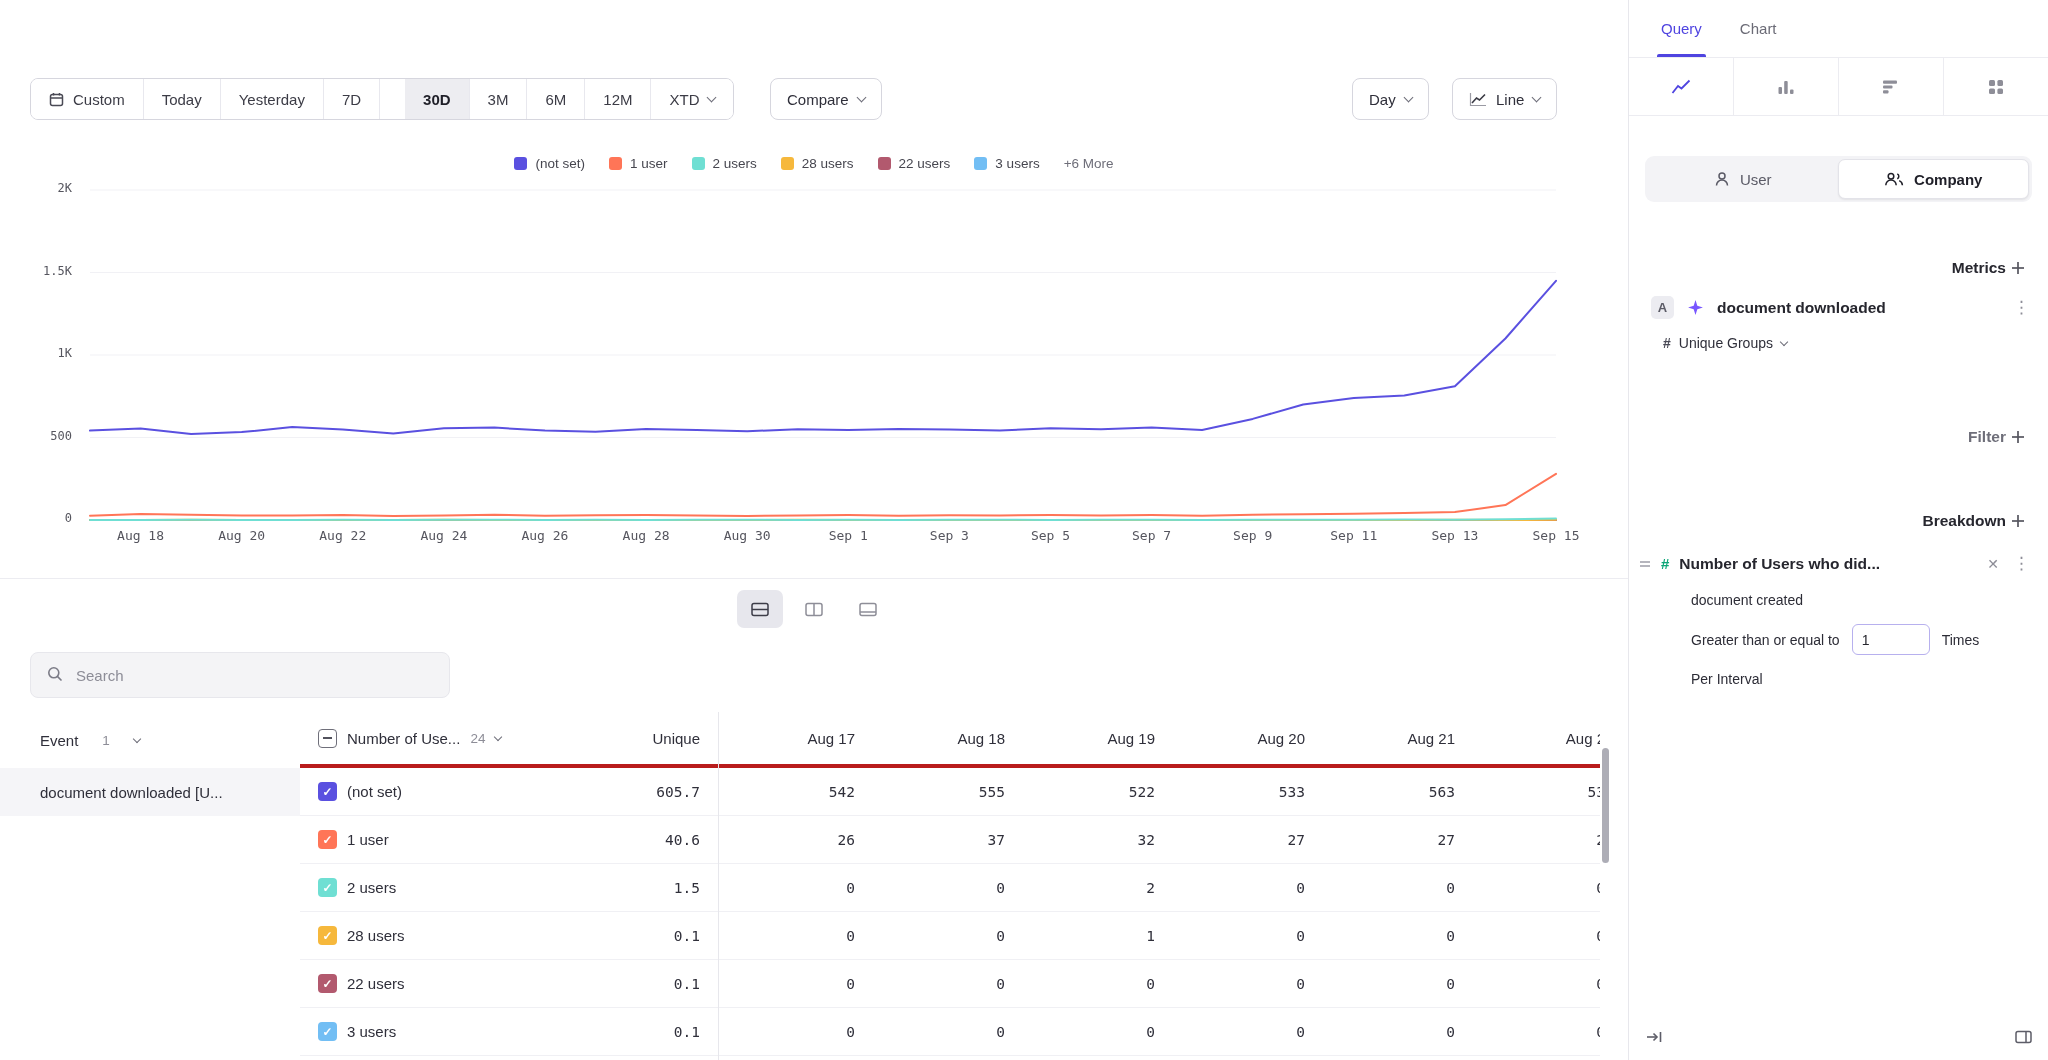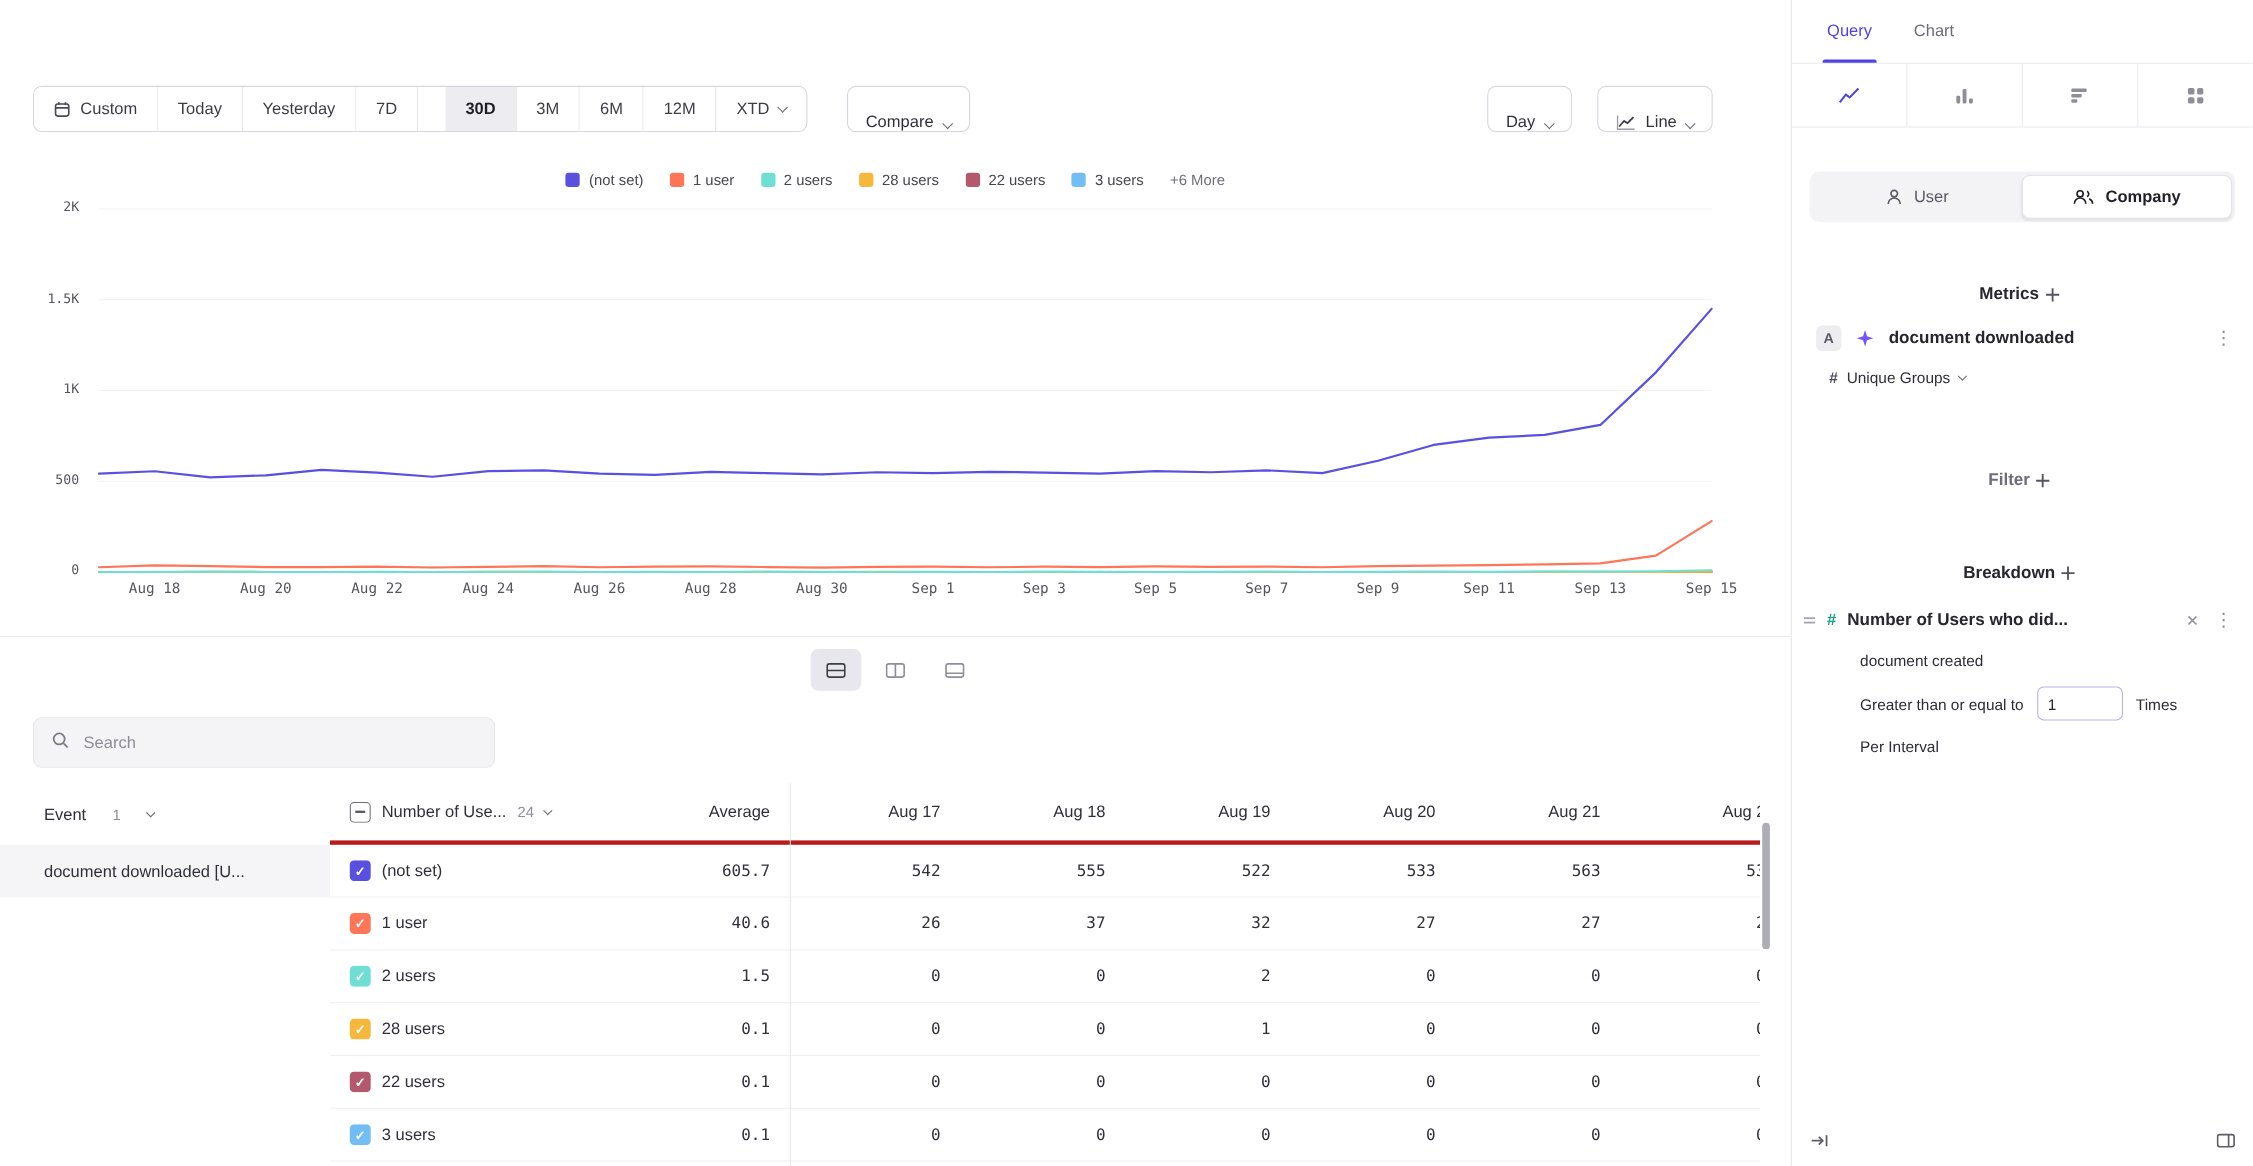--- a/index.html
+++ b/index.html
@@ -11,21 +11,21 @@
   .main { position:absolute; left:0; top:0; width:1628px; height:1060px; }
 
   
   .range-group { position:absolute; left:30px; top:78px; height:42px; display:flex;
                  border:1px solid #d6d6de; border-radius:8px; overflow:hidden; background:#fff; }
   .range-btn { display:flex; align-items:center; gap:9px; padding:0 18px; font-size:15px;
                color:#3c3c46; border-right:1px solid #e8e8ee; background:#fff; }
   .range-btn:last-child { border-right:none; }
   .range-btn.selected { font-weight:bold; color:#1f1f28; background:#ededf1;margin-left:25px; }
   .cal-icon svg, .icons svg { display:block; }
-  .pill-btn { display:flex; align-items:flex-end; gap:9px; height:42px; padding:0 16px;
+  .pill-btn { display:flex; align-items:center; gap:9px; height:42px; padding:0 16px;
               border:1px solid #d6d6de; border-radius:8px; font-size:15px; color:#2f2f3a;
               position:absolute; top:78px; background:#fff; }
   .compare { left:770px; }
   .day { left:1352px; }
   .linebtn { left:1452px; }
   .chev { display:inline-block; width:7px; height:7px; border-right:1.6px solid #6d6d78;
           border-bottom:1.6px solid #6d6d78; transform:rotate(45deg); margin-bottom:3px; }
   .chev.sm { width:6px; height:6px; }
 
   
@@ -96,21 +96,21 @@
               border-right:1px solid #ececf1; color:#8e8e98; }
   .icon-tab:last-child { border-right:none; }
   .icon-tab.selected { color:#4f44e0; }
 
   .seg { margin:40px 16px 0; height:46px; background:#f3f3f6; border-radius:9px; display:flex; padding:3px; }
   .seg-opt { flex:1; display:flex; align-items:center; justify-content:center; gap:10px;
              font-size:15px; color:#5a5a66; border-radius:7px; }
   .seg-opt.selected { background:#fff; border:1px solid #e3e3e9; box-shadow:0 1px 2px rgba(0,0,0,.07);
                       color:#1f1f28; font-weight:bold; }
 
-  .section-head { display:flex; align-items:center; justify-content:center;
+  .section-head { display:flex; align-items:center; justify-content:flex-end;
                   margin:54px 18px 0; font-size:15.5px; font-weight:bold; color:#27272f; }
   .section-head.light { color:#6e6e79; margin-top:74px; }
   .section-head.breakdown { margin-top:60px; }
   .plus-btn { width:24px; height:24px; display:flex; align-items:center; justify-content:center; color:#55555f; }
 
   .metric-card { margin:16px 14px 0 22px; }
   .metric-row1 { display:flex; align-items:center; gap:13px; }
   .m-badge { width:23px; height:23px; border-radius:5px; background:#ececf1; color:#5b5b66;
              font-size:13px; font-weight:bold; display:flex; align-items:center; justify-content:center; }
   .sparkle { color:#7856ff; display:flex; }
@@ -300,21 +300,21 @@
     <div class="table-wrap">
       <div class="thead">
         <div class="c-group">
           <span class="cb-header">
               <i class="minus"></i>
             </span>
           <span class="th">Number of Use...</span>
           <span class="count">24</span>
           <i class="chev sm"></i>
         </div>
-        <div class="c-avg th">Average</div>
+        <div class="c-avg th">Unique</div>
       <div class="c-date th">Aug 17</div>
           <div class="c-date th">Aug 18</div>
           <div class="c-date th">Aug 19</div>
           <div class="c-date th">Aug 20</div>
           <div class="c-date th">Aug 21</div>
           <div class="c-date th">Aug 2</div>
         </div>
       <div>
           <div class="trow">
             <div class="c-group">

